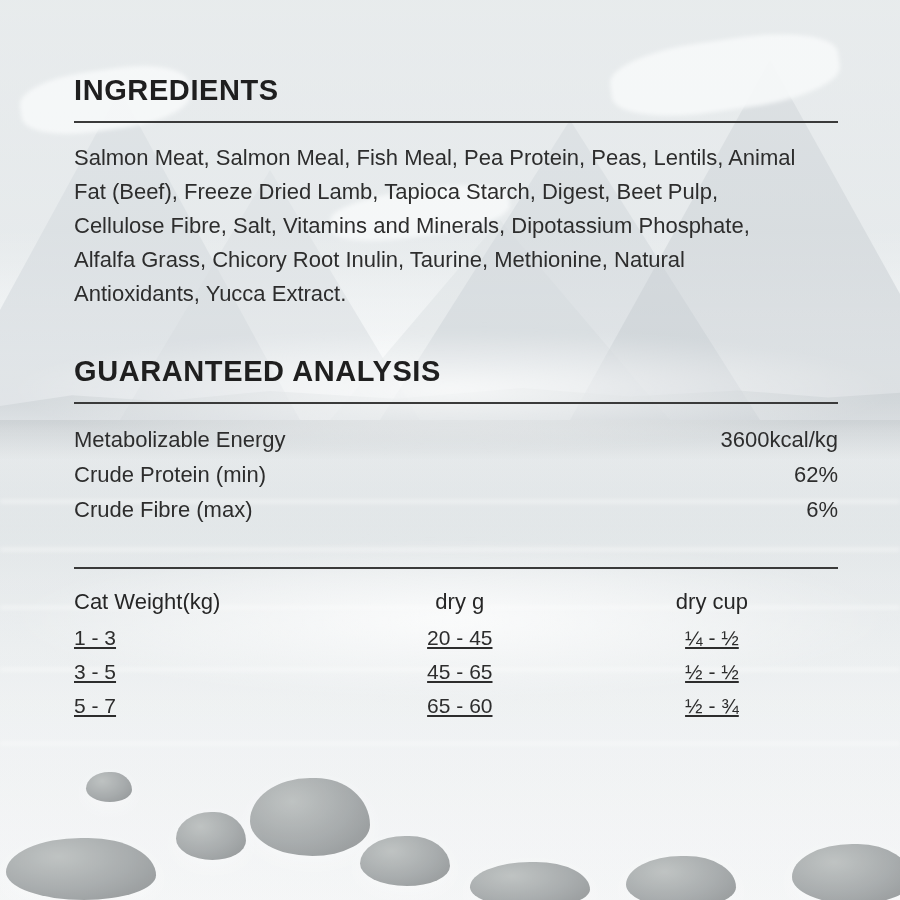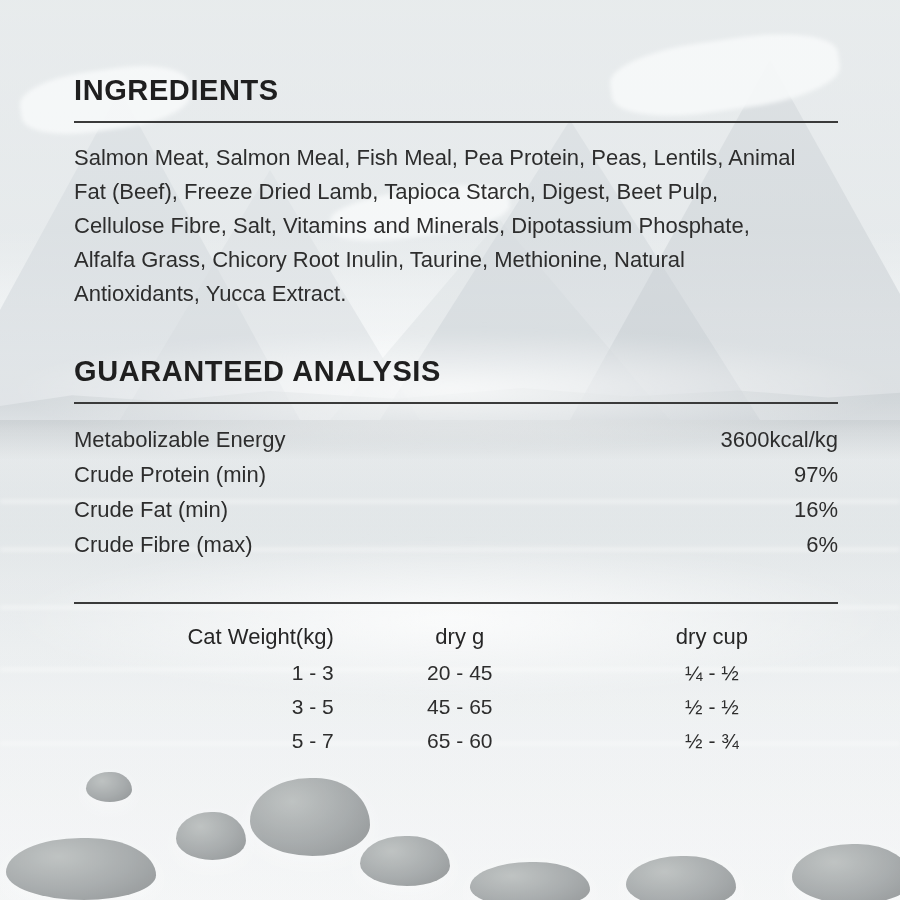--- a/index.html
+++ b/index.html
@@ -170,22 +170,23 @@
   }
   .feed-table th {
     font-weight: normal;
     font-size: 22px;
     padding: 2px 0 6px 0;
     color: #262626;
   }
   .feed-table td {
     padding: 2px 0;
     line-height: 30px;
-  }
-  .col-weight { width: 34%; text-align: right; margin-top: 34px; }
+    text-decoration: underline;
+  }
+  .col-weight { width: 34%; text-align: left; margin-top: 34px; }
   .col-dryg   { width: 33%; text-align: center; }
   .col-drycup { width: 33%; text-align: center; }
 </style>
 </head>
 <body>
 
 <div class="page">
 
   <div class="bg">
     <div class="mtn">
@@ -233,25 +234,21 @@
     <h2 class="section-title">GUARANTEED ANALYSIS</h2>
     <div class="rule"></div>
     <table class="ga-table">
       <tbody>
         <tr>
           <td>Metabolizable Energy</td>
           <td class="value">3600kcal/kg</td>
         </tr>
         <tr>
           <td>Crude Protein (min)</td>
-          <td class="value">97%</td>
-        </tr>
-        <tr>
-          <td>Crude Fat (min)</td>
-          <td class="value">16%</td>
+          <td class="value">62%</td>
         </tr>
         <tr>
           <td>Crude Fibre (max)</td>
           <td class="value">6%</td>
         </tr>
       </tbody>
     </table>
 
     <div class="gap-md"></div>
 

